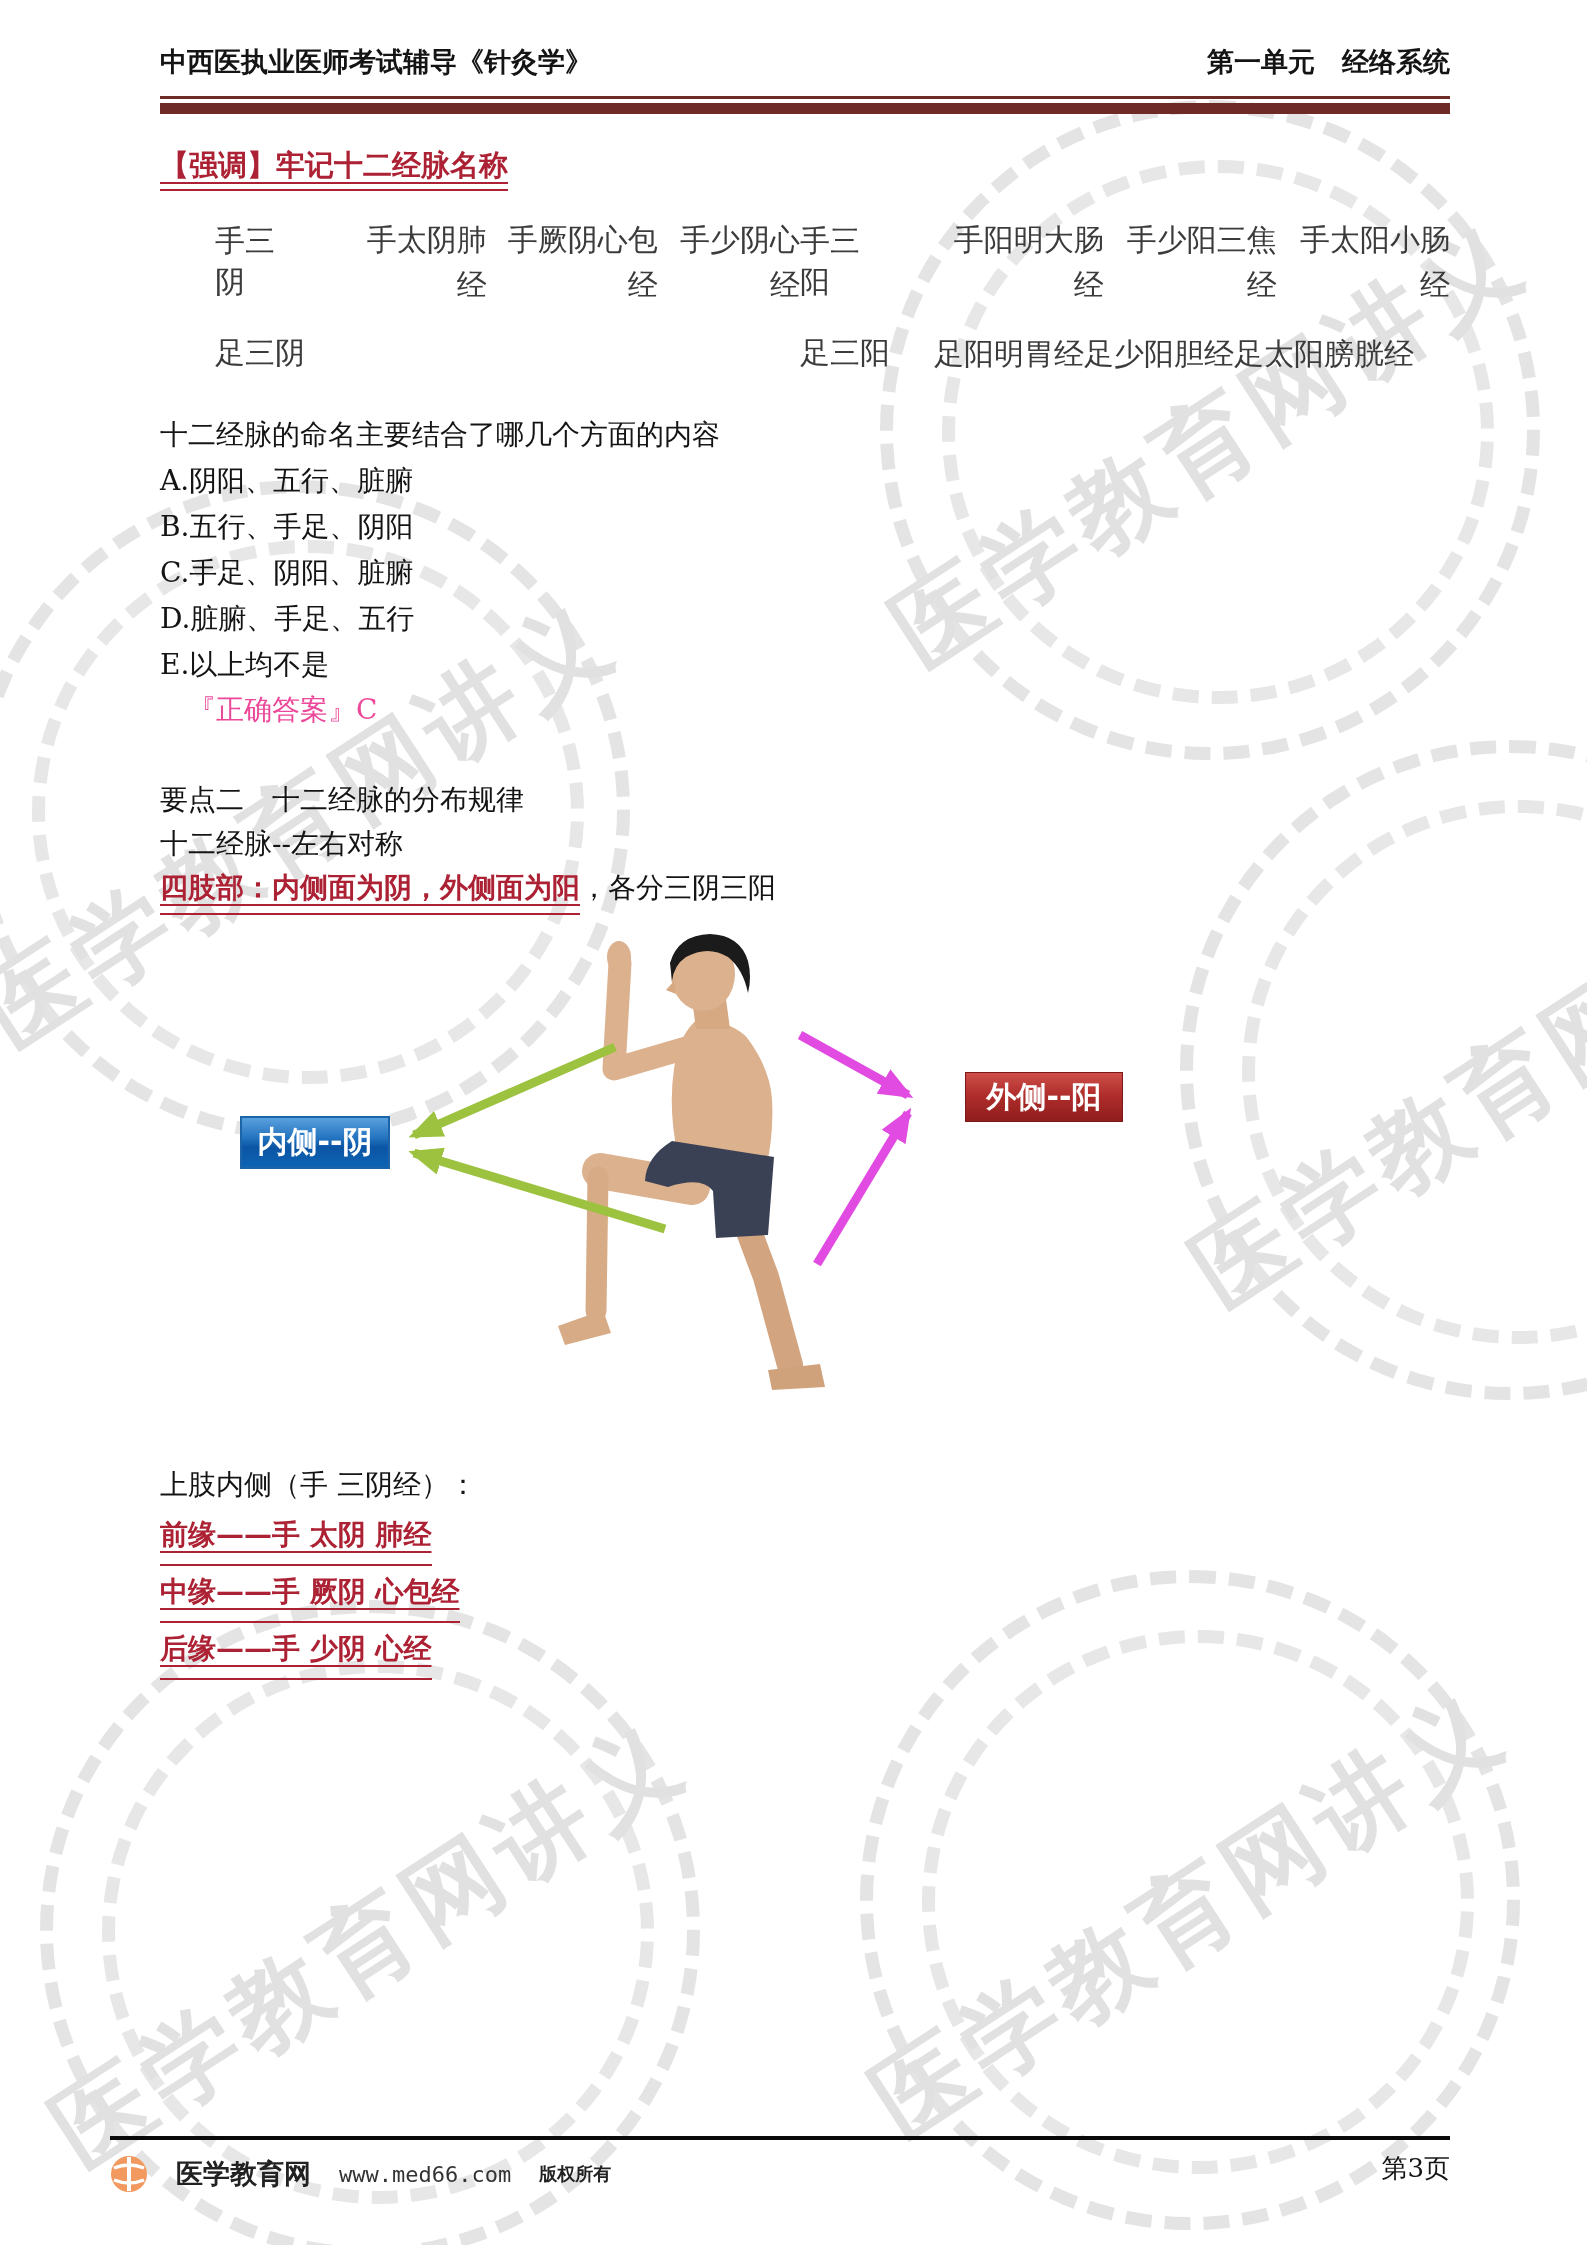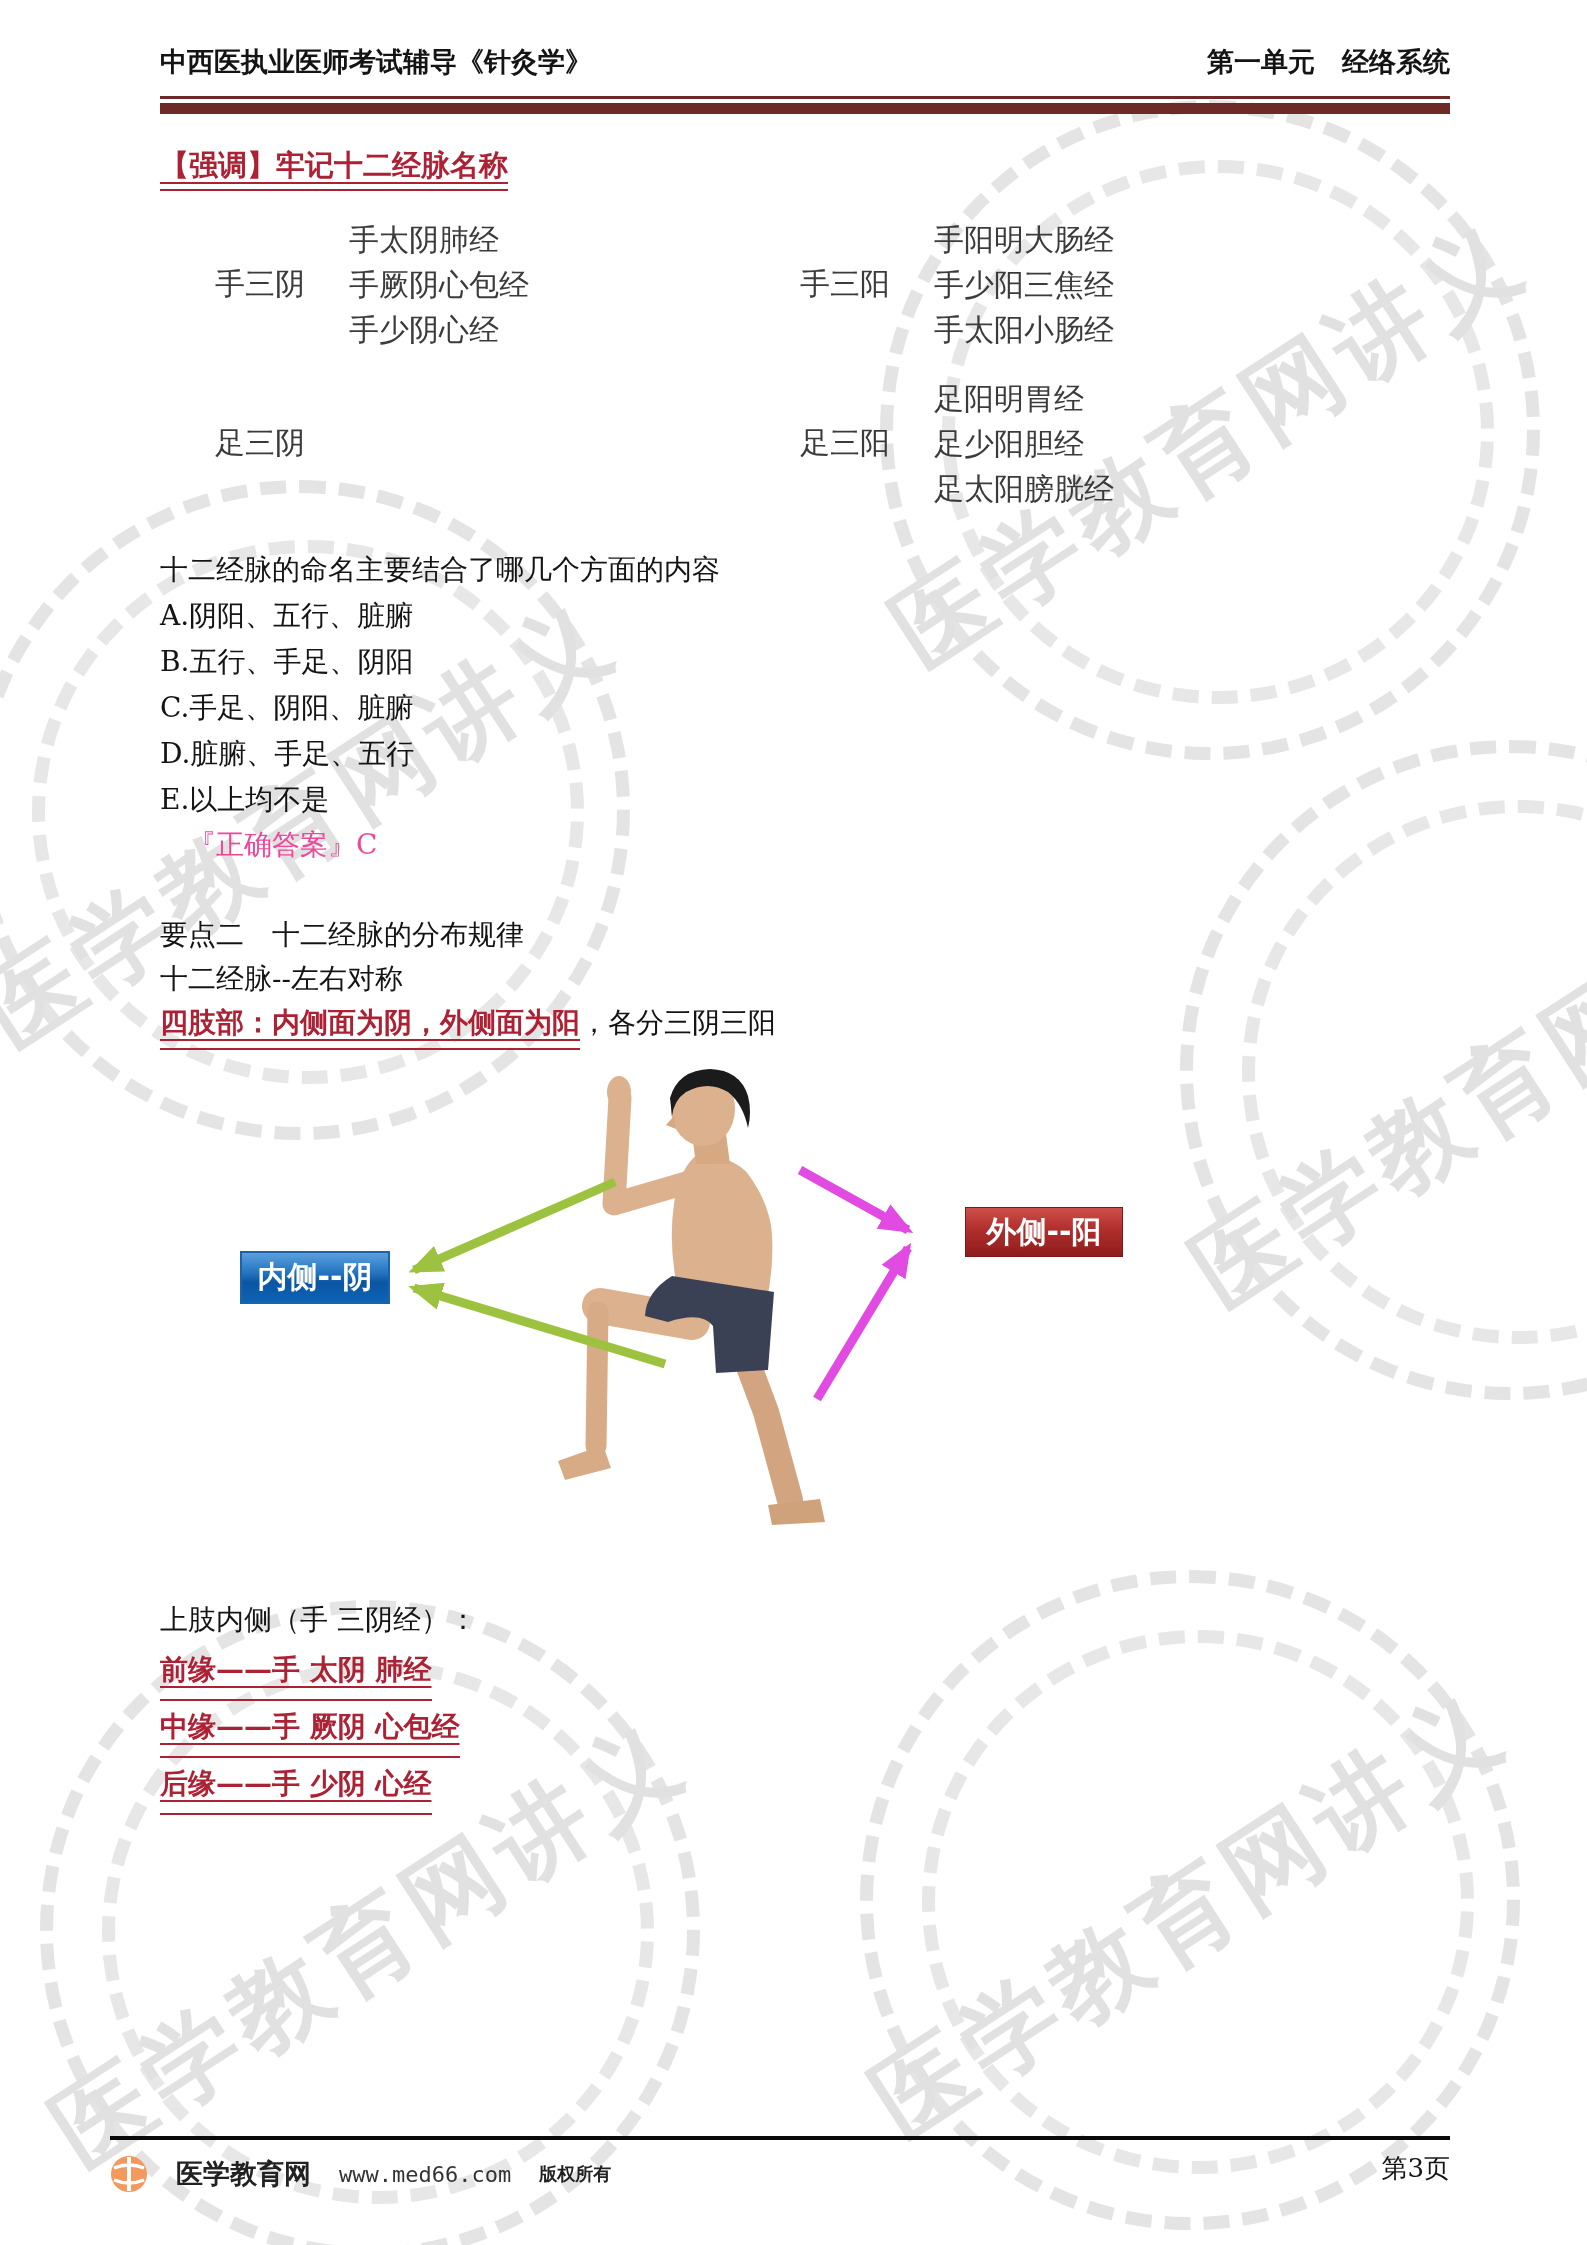--- a/index.html
+++ b/index.html
@@ -32,21 +32,21 @@
   .emphasis { margin-top:32px; font-size:29px; font-weight:bold; color:#ac2133; }
   .u-double {
     display:inline-block; border-bottom:2px solid currentColor; padding-bottom:3px;
     text-decoration:underline; text-decoration-thickness:2px; text-underline-offset:7px;
   }
 
   .meridian-table { margin-top:26px; margin-left:55px;
     display:grid; grid-template-columns:585px 1fr; row-gap:24px;
     font-family:"DejaVu Sans", sans-serif; font-size:30px; color:#3b3b3b; }
   .m-group { display:flex; align-items:center; gap:44px; }
-  .m-items { display:flex; flex-direction:column; }
+  .m-items { display:flex; flex-direction:row;text-align:right; }
   .m-items span { line-height:45px; }
 
   .question { margin-top:36px; font-size:28px; line-height:46px; color:#141414; }
   .q-option { line-height:46px; }
   .answer-block { padding-left:8px; font-size:28px; line-height:44px; color:#ec4899;margin-left:20px; }
 
   .section2 { margin-top:46px; font-size:28px; line-height:44px; color:#141414; }
   .red-bold { color:#ac2133; font-weight:bold; }
 
   

